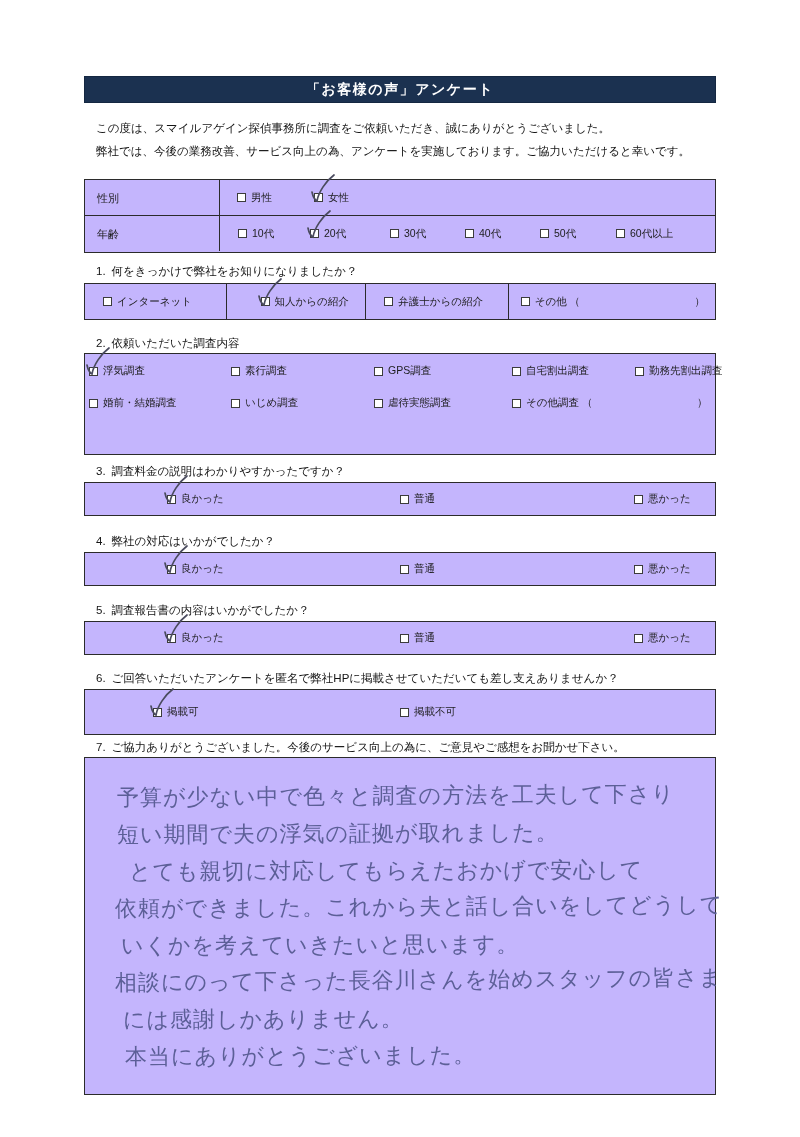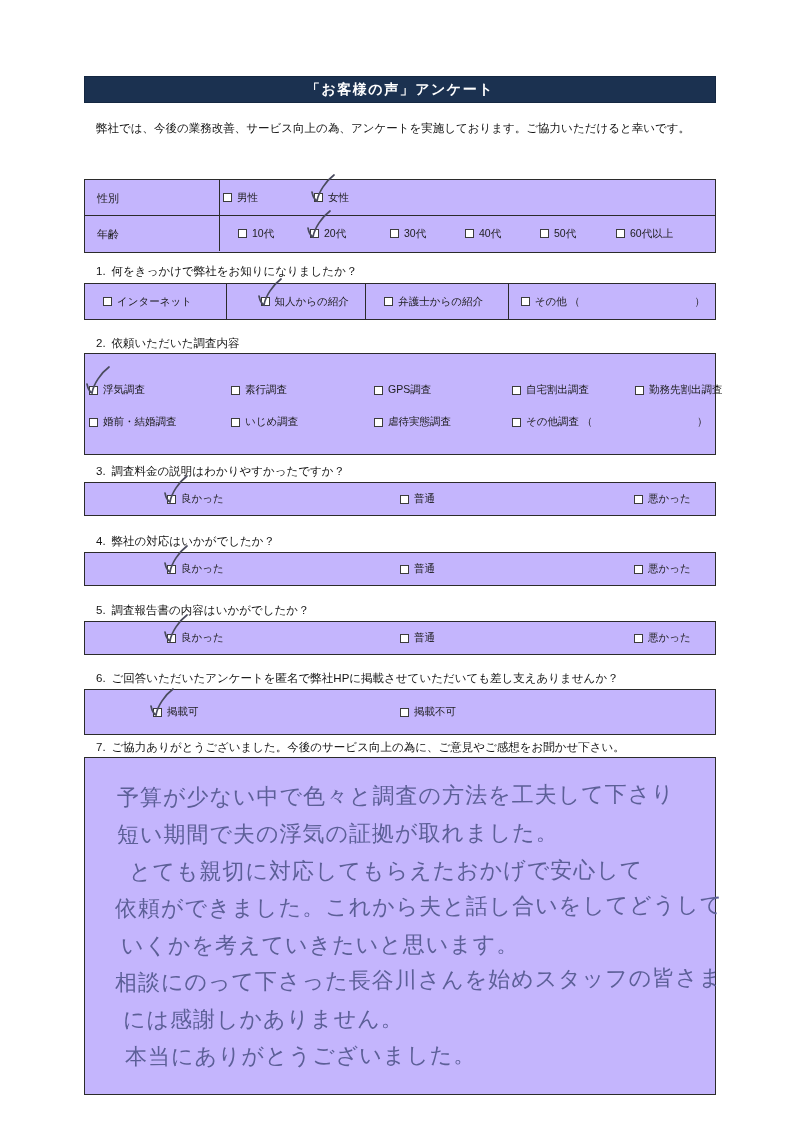--- a/index.html
+++ b/index.html
@@ -34,42 +34,42 @@
   .cb { width:9px; height:9px; border:1.2px solid #3c3c3c; box-sizing:border-box; display:inline-block; margin-right:5px; background:#fff; flex:none; }
   .checkmark { position:absolute; left:-7px; top:-20px; width:30px; height:34px; overflow:visible; pointer-events:none; }
   .checkmark path { fill:none; stroke:#4a4b5e; stroke-width:1.7; stroke-linecap:round; }
 
   
   .profile-table { top:179px; height:74px; }
   .profile-row { position:relative; height:35.2px; }
   .profile-row + .profile-row { border-top:1.4px solid #2b2b2b; }
   .profile-label { position:absolute; left:12px; top:50%; transform:translateY(-50%); font-size:11px; }
   .profile-opts { position:absolute; left:134px; right:0; top:0; bottom:0; border-left:1.4px solid #2b2b2b; }
-  .row-gender .opt:nth-of-type(1){ left:3px;font-family:Liberation Mono, monospace; }
+  .row-gender .opt:nth-of-type(1){ left:17px;font-family:Liberation Mono, monospace; }
   .row-gender .opt:nth-of-type(2){ left:94px; }
   .row-age .opt:nth-of-type(1){ left:18px; }
   .row-age .opt:nth-of-type(2){ left:90px; }
   .row-age .opt:nth-of-type(3){ left:170px; }
   .row-age .opt:nth-of-type(4){ left:245px; }
   .row-age .opt:nth-of-type(5){ left:320px; }
   .row-age .opt:nth-of-type(6){ left:396px; }
 
   
   .q1-table { top:283px; height:37px; display:flex; }
   .q1-cell { position:relative; display:flex; align-items:center; box-sizing:border-box; height:100%; }
   .q1-cell + .q1-cell { border-left:1.4px solid #2b2b2b; }
   .q1-cell:nth-child(1){ width:141px; padding-left:18px; }
   .q1-cell:nth-child(2){ width:140px; padding-left:34px; }
   .q1-cell:nth-child(3){ width:143px; padding-left:18px; }
   .q1-cell:nth-child(4){ width:208px; padding-left:12px; }
   .q1-cell .opt { position:relative; top:auto; transform:none; }
   .paren { margin-left:auto; margin-right:10px; font-size:10.5px; }
 
   
-  .q2-box { top:353px; height:102px; padding-top:20px; }
+  .q2-box { top:353px; height:102px; padding-top:1px; }
   .q2-row { position:relative; height:32.3px; }
   .q2-row .opt:nth-of-type(1){ left:4px; }
   .q2-row .opt:nth-of-type(2){ left:146px; }
   .q2-row .opt:nth-of-type(3){ left:289px; }
   .q2-row .opt:nth-of-type(4){ left:427px; }
   .q2-row .opt:nth-of-type(5){ left:550px; }
   .paren-abs { position:absolute; left:612px; top:50%; transform:translateY(-50%); font-size:10.5px; }
 
   
   .rate-box { height:34px; }
@@ -100,20 +100,21 @@
 </head>
 <body>
 
 <div class="page">
 
   <div class="abs titlebar">
     <span>「お客様の声」アンケート</span>
   </div>
 
   <div class="abs intro">
+    <div>この度は、スマイルアゲイン探偵事務所に調査をご依頼いただき、誠にありがとうございました。</div>
     <div>弊社では、今後の業務改善、サービス向上の為、アンケートを実施しております。ご協力いただけると幸いです。</div>
   </div>
 
   <div class="box profile-table">
     <div class="profile-row">
       <span class="profile-label">性別</span>
       <div class="profile-opts row-gender">
           <span class="opt">
             <span class="cb"></span>
             <span>男性</span>

